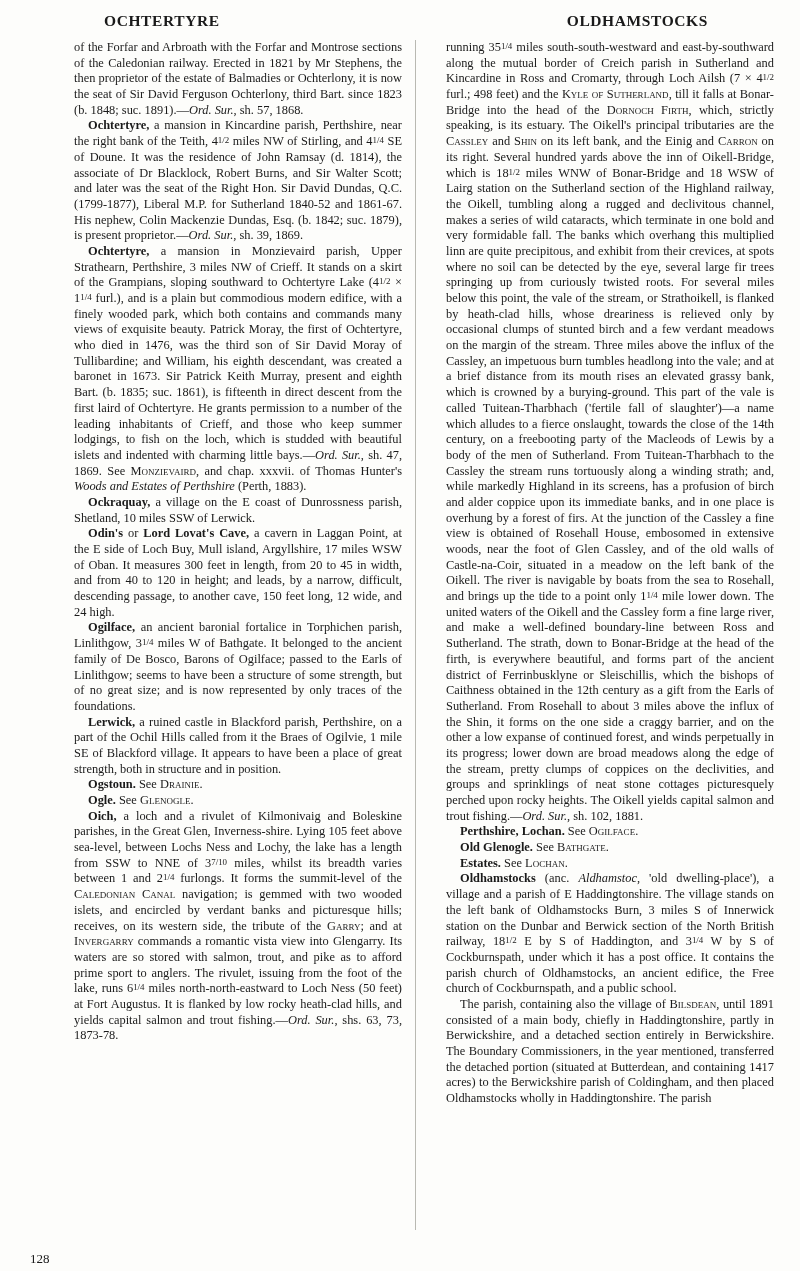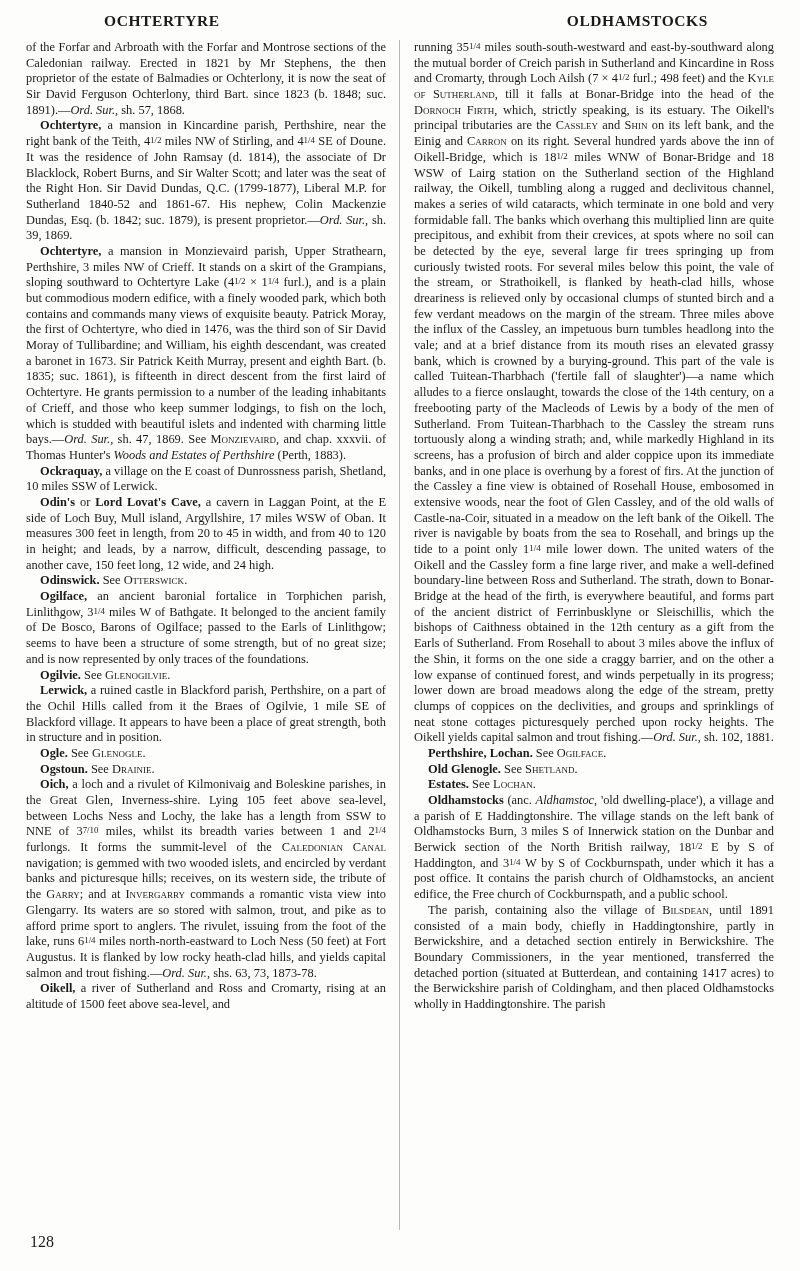--- a/index.html
+++ b/index.html
@@ -31,22 +31,23 @@
     letter-spacing: 0.6px;
     margin: 0 0 10px 0;
     padding: 0 6px;
     gap: 28px;
   }
   .running-head .head-left { padding-left: 72px; }
   .running-head .head-right { padding-right: 60px; }
 
   .columns {
     display: flex;
-    gap: 0;
+    gap: 16px;
     height: 1190px;
+    margin-left: 48px;
   }
   .col {
     width: 50%;
     box-sizing: border-box;
     font-size: 12.4px;
     line-height: 1.265;
     text-align: justify;
     text-justify: inter-word;
     hyphens: manual;
   }
@@ -70,55 +71,52 @@
     font-style: italic;
   }
   .frac {
     font-size: 0.72em;
     vertical-align: 0.22em;
     letter-spacing: 0;
   }
   .pagenum {
     position: absolute;
     left: 30px;
-    bottom: 20px;
-    font-size: 16px;
+    bottom: 4px;
+    font-size: 13px;
     font-family: "Liberation Serif", serif;
   }
 </style>
 </head>
 <body>
 
 <div class="page">
 
   <div class="running-head">
     <span class="head-left">OCHTERTYRE</span>
     <span class="head-right">OLDHAMSTOCKS</span>
   </div>
 
   <div class="columns">
     <div class="col col-left" id="left-col">
         <p class="entry cont">of the Forfar and Arbroath with the Forfar and Montrose sections of the Caledonian railway. Erected in 1821 by Mr Stephens, the then proprietor of the estate of Balmadies or Ochterlony, it is now the seat of Sir David Ferguson Ochterlony, third Bart. since 1823 (b. 1848; suc. 1891).—<span class="it">Ord. Sur.</span>, sh. 57, 1868.</p>
         <p class="entry"><span class="hw">Ochtertyre,</span> a mansion in Kincardine parish, Perthshire, near the right bank of the Teith, 4<span class="frac">1/2</span> miles NW of Stirling, and 4<span class="frac">1/4</span> SE of Doune. It was the residence of John Ramsay (d. 1814), the associate of Dr Blacklock, Robert Burns, and Sir Walter Scott; and later was the seat of the Right Hon. Sir David Dundas, Q.C. (1799-1877), Liberal M.P. for Sutherland 1840-52 and 1861-67. His nephew, Colin Mackenzie Dundas, Esq. (b. 1842; suc. 1879), is present proprietor.—<span class="it">Ord. Sur.</span>, sh. 39, 1869.</p>
         <p class="entry"><span class="hw">Ochtertyre,</span> a mansion in Monzievaird parish, Upper Strathearn, Perthshire, 3 miles NW of Crieff. It stands on a skirt of the Grampians, sloping southward to Ochtertyre Lake (4<span class="frac">1/2</span> × 1<span class="frac">1/4</span> furl.), and is a plain but commodious modern edifice, with a finely wooded park, which both contains and commands many views of exquisite beauty. Patrick Moray, the first of Ochtertyre, who died in 1476, was the third son of Sir David Moray of Tullibardine; and William, his eighth descendant, was created a baronet in 1673. Sir Patrick Keith Murray, present and eighth Bart. (b. 1835; suc. 1861), is fifteenth in direct descent from the first laird of Ochtertyre. He grants permission to a number of the leading inhabitants of Crieff, and those who keep summer lodgings, to fish on the loch, which is studded with beautiful islets and indented with charming little bays.—<span class="it">Ord. Sur.</span>, sh. 47, 1869. See <span class="sc">Monzievaird</span>, and chap. xxxvii. of Thomas Hunter's <span class="it">Woods and Estates of Perthshire</span> (Perth, 1883).</p>
         <p class="entry"><span class="hw">Ockraquay,</span> a village on the E coast of Dunrossness parish, Shetland, 10 miles SSW of Lerwick.</p>
         <p class="entry"><span class="hw">Odin's</span> or <span class="hw">Lord Lovat's Cave,</span> a cavern in Laggan Point, at the E side of Loch Buy, Mull island, Argyllshire, 17 miles WSW of Oban. It measures 300 feet in length, from 20 to 45 in width, and from 40 to 120 in height; and leads, by a narrow, difficult, descending passage, to another cave, 150 feet long, 12 wide, and 24 high.</p>
-        <p class="entry"><span class="hw">Odinswick.</span> See <span class="sc">Otterswick</span>.</p>
         <p class="entry"><span class="hw">Ogilface,</span> an ancient baronial fortalice in Torphichen parish, Linlithgow, 3<span class="frac">1/4</span> miles W of Bathgate. It belonged to the ancient family of De Bosco, Barons of Ogilface; passed to the Earls of Linlithgow; seems to have been a structure of some strength, but of no great size; and is now represented by only traces of the foundations.</p>
-        <p class="entry"><span class="hw">Ogilvie.</span> See <span class="sc">Glenogilvie</span>.</p>
         <p class="entry"><span class="hw">Lerwick,</span> a ruined castle in Blackford parish, Perthshire, on a part of the Ochil Hills called from it the Braes of Ogilvie, 1 mile SE of Blackford village. It appears to have been a place of great strength, both in structure and in position.</p>
+        <p class="entry"><span class="hw">Ogstoun.</span> See <span class="sc">Drainie</span>.</p>
         <p class="entry"><span class="hw">Ogle.</span> See <span class="sc">Glenogle</span>.</p>
-        <p class="entry"><span class="hw">Ogstoun.</span> See <span class="sc">Drainie</span>.</p>
         <p class="entry"><span class="hw">Oich,</span> a loch and a rivulet of Kilmonivaig and Boleskine parishes, in the Great Glen, Inverness-shire. Lying 105 feet above sea-level, between Lochs Ness and Lochy, the lake has a length from SSW to NNE of 3<span class="frac">7/10</span> miles, whilst its breadth varies between 1 and 2<span class="frac">1/4</span> furlongs. It forms the summit-level of the <span class="sc">Caledonian Canal</span> navigation; is gemmed with two wooded islets, and encircled by verdant banks and picturesque hills; receives, on its western side, the tribute of the <span class="sc">Garry</span>; and at <span class="sc">Invergarry</span> commands a romantic vista view into Glengarry. Its waters are so stored with salmon, trout, and pike as to afford prime sport to anglers. The rivulet, issuing from the foot of the lake, runs 6<span class="frac">1/4</span> miles north-north-eastward to Loch Ness (50 feet) at Fort Augustus. It is flanked by low rocky heath-clad hills, and yields capital salmon and trout fishing.—<span class="it">Ord. Sur.</span>, shs. 63, 73, 1873-78.</p>
-        <p class="entry"><span class="hw">Oikell,</span> a river of Sutherland and Ross and Cromarty, rising at an altitude of 1500 feet above sea-level, and</p>
       </div>
     <div class="col col-right" id="right-col">
         <p class="entry cont">running 35<span class="frac">1/4</span> miles south-south-westward and east-by-southward along the mutual border of Creich parish in Sutherland and Kincardine in Ross and Cromarty, through Loch Ailsh (7 × 4<span class="frac">1/2</span> furl.; 498 feet) and the <span class="sc">Kyle of Sutherland</span>, till it falls at Bonar-Bridge into the head of the <span class="sc">Dornoch Firth</span>, which, strictly speaking, is its estuary. The Oikell's principal tributaries are the <span class="sc">Cassley</span> and <span class="sc">Shin</span> on its left bank, and the Einig and <span class="sc">Carron</span> on its right. Several hundred yards above the inn of Oikell-Bridge, which is 18<span class="frac">1/2</span> miles WNW of Bonar-Bridge and 18 WSW of Lairg station on the Sutherland section of the Highland railway, the Oikell, tumbling along a rugged and declivitous channel, makes a series of wild cataracts, which terminate in one bold and very formidable fall. The banks which overhang this multiplied linn are quite precipitous, and exhibit from their crevices, at spots where no soil can be detected by the eye, several large fir trees springing up from curiously twisted roots. For several miles below this point, the vale of the stream, or Strathoikell, is flanked by heath-clad hills, whose dreariness is relieved only by occasional clumps of stunted birch and a few verdant meadows on the margin of the stream. Three miles above the influx of the Cassley, an impetuous burn tumbles headlong into the vale; and at a brief distance from its mouth rises an elevated grassy bank, which is crowned by a burying-ground. This part of the vale is called Tuitean-Tharbhach ('fertile fall of slaughter')—a name which alludes to a fierce onslaught, towards the close of the 14th century, on a freebooting party of the Macleods of Lewis by a body of the men of Sutherland. From Tuitean-Tharbhach to the Cassley the stream runs tortuously along a winding strath; and, while markedly Highland in its screens, has a profusion of birch and alder coppice upon its immediate banks, and in one place is overhung by a forest of firs. At the junction of the Cassley a fine view is obtained of Rosehall House, embosomed in extensive woods, near the foot of Glen Cassley, and of the old walls of Castle-na-Coir, situated in a meadow on the left bank of the Oikell. The river is navigable by boats from the sea to Rosehall, and brings up the tide to a point only 1<span class="frac">1/4</span> mile lower down. The united waters of the Oikell and the Cassley form a fine large river, and make a well-defined boundary-line between Ross and Sutherland. The strath, down to Bonar-Bridge at the head of the firth, is everywhere beautiful, and forms part of the ancient district of Ferrinbusklyne or Sleischillis, which the bishops of Caithness obtained in the 12th century as a gift from the Earls of Sutherland. From Rosehall to about 3 miles above the influx of the Shin, it forms on the one side a craggy barrier, and on the other a low expanse of continued forest, and winds perpetually in its progress; lower down are broad meadows along the edge of the stream, pretty clumps of coppices on the declivities, and groups and sprinklings of neat stone cottages picturesquely perched upon rocky heights. The Oikell yields capital salmon and trout fishing.—<span class="it">Ord. Sur.</span>, sh. 102, 1881.</p>
         <p class="entry"><span class="hw">Perthshire, Lochan.</span> See <span class="sc">Ogilface</span>.</p>
-        <p class="entry"><span class="hw">Old Glenogle.</span> See <span class="sc">Shetland</span>.</p>
+        <p class="entry"><span class="hw">Old Glenogle.</span> See <span class="sc">Bathgate</span>.</p>
         <p class="entry"><span class="hw">Estates.</span> See <span class="sc">Lochan</span>.</p>
         <p class="entry"><span class="hw">Oldhamstocks</span> (anc. <span class="it">Aldhamstoc</span>, 'old dwelling-place'), a village and a parish of E Haddingtonshire. The village stands on the left bank of Oldhamstocks Burn, 3 miles S of Innerwick station on the Dunbar and Berwick section of the North British railway, 18<span class="frac">1/2</span> E by S of Haddington, and 3<span class="frac">1/4</span> W by S of Cockburnspath, under which it has a post office. It contains the parish church of Oldhamstocks, an ancient edifice, the Free church of Cockburnspath, and a public school.</p>
         <p class="entry">The parish, containing also the village of <span class="sc">Bilsdean</span>, until 1891 consisted of a main body, chiefly in Haddingtonshire, partly in Berwickshire, and a detached section entirely in Berwickshire. The Boundary Commissioners, in the year mentioned, transferred the detached portion (situated at Butterdean, and containing 1417 acres) to the Berwickshire parish of Coldingham, and then placed Oldhamstocks wholly in Haddingtonshire. The parish</p>
       </div>
   </div>
 
   <div class="pagenum">128</div>
 </div>
 
 </body></html>

